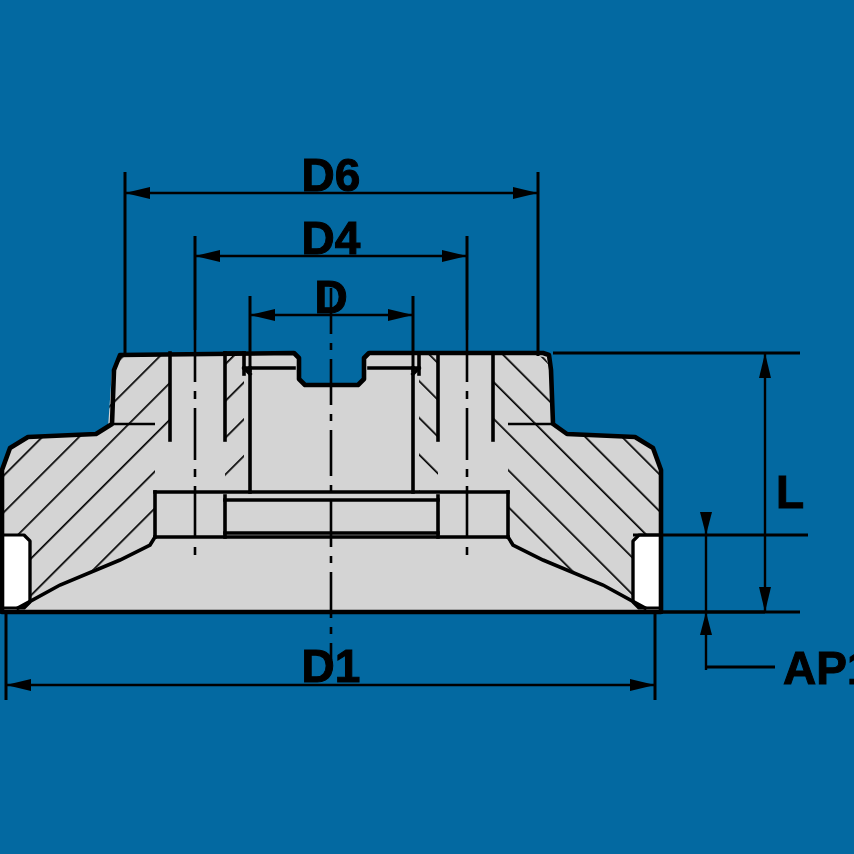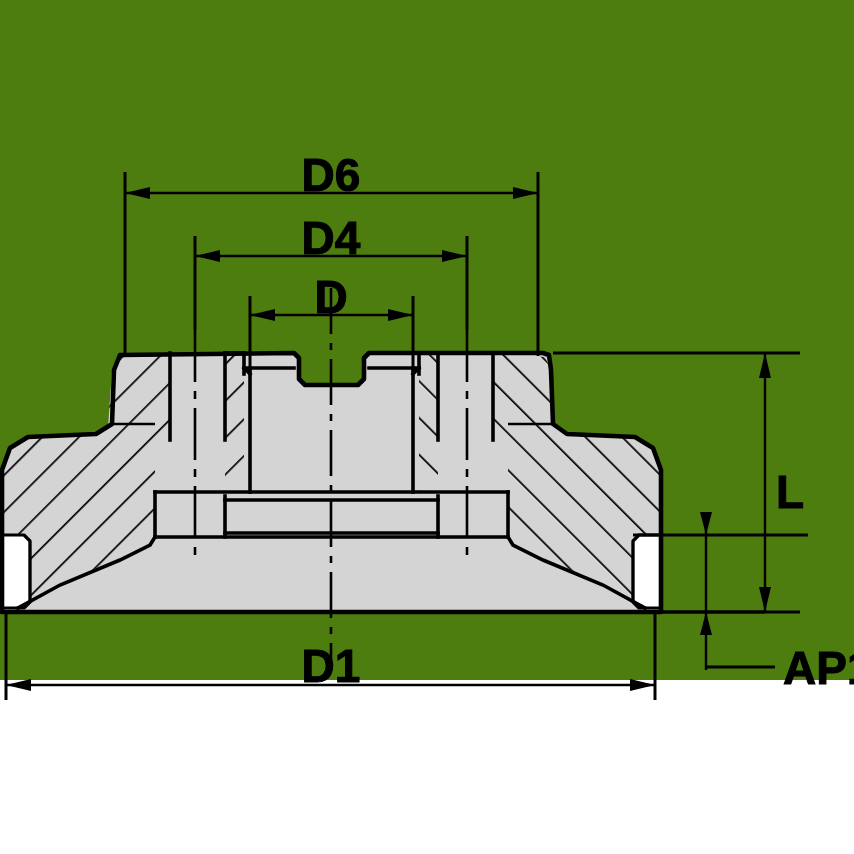--- a/index.html
+++ b/index.html
@@ -1,18 +1,18 @@
 <!DOCTYPE html>
 <html><head>
 <meta charset="utf-8">
 <style>
   html,body{margin:0;padding:0;background:#ffffff;}
   body{width:854px;height:854px;overflow:hidden;
        font-family:"Liberation Sans", sans-serif;}
-  #drawing-root{position:relative;width:854px;height:680px;background:#4d7c0f;}
+  #drawing-root{position:relative;width:854px;height:854px;background:#0369a1;}
   svg{display:block;}
   .dim-label{font-family:"Liberation Sans", sans-serif;font-weight:bold;fill:#000;}
 </style>
 </head>
 <body>
 
 <div id="drawing-root">
 <svg width="854" height="854" viewBox="0 0 854 854">
 
   <defs>

